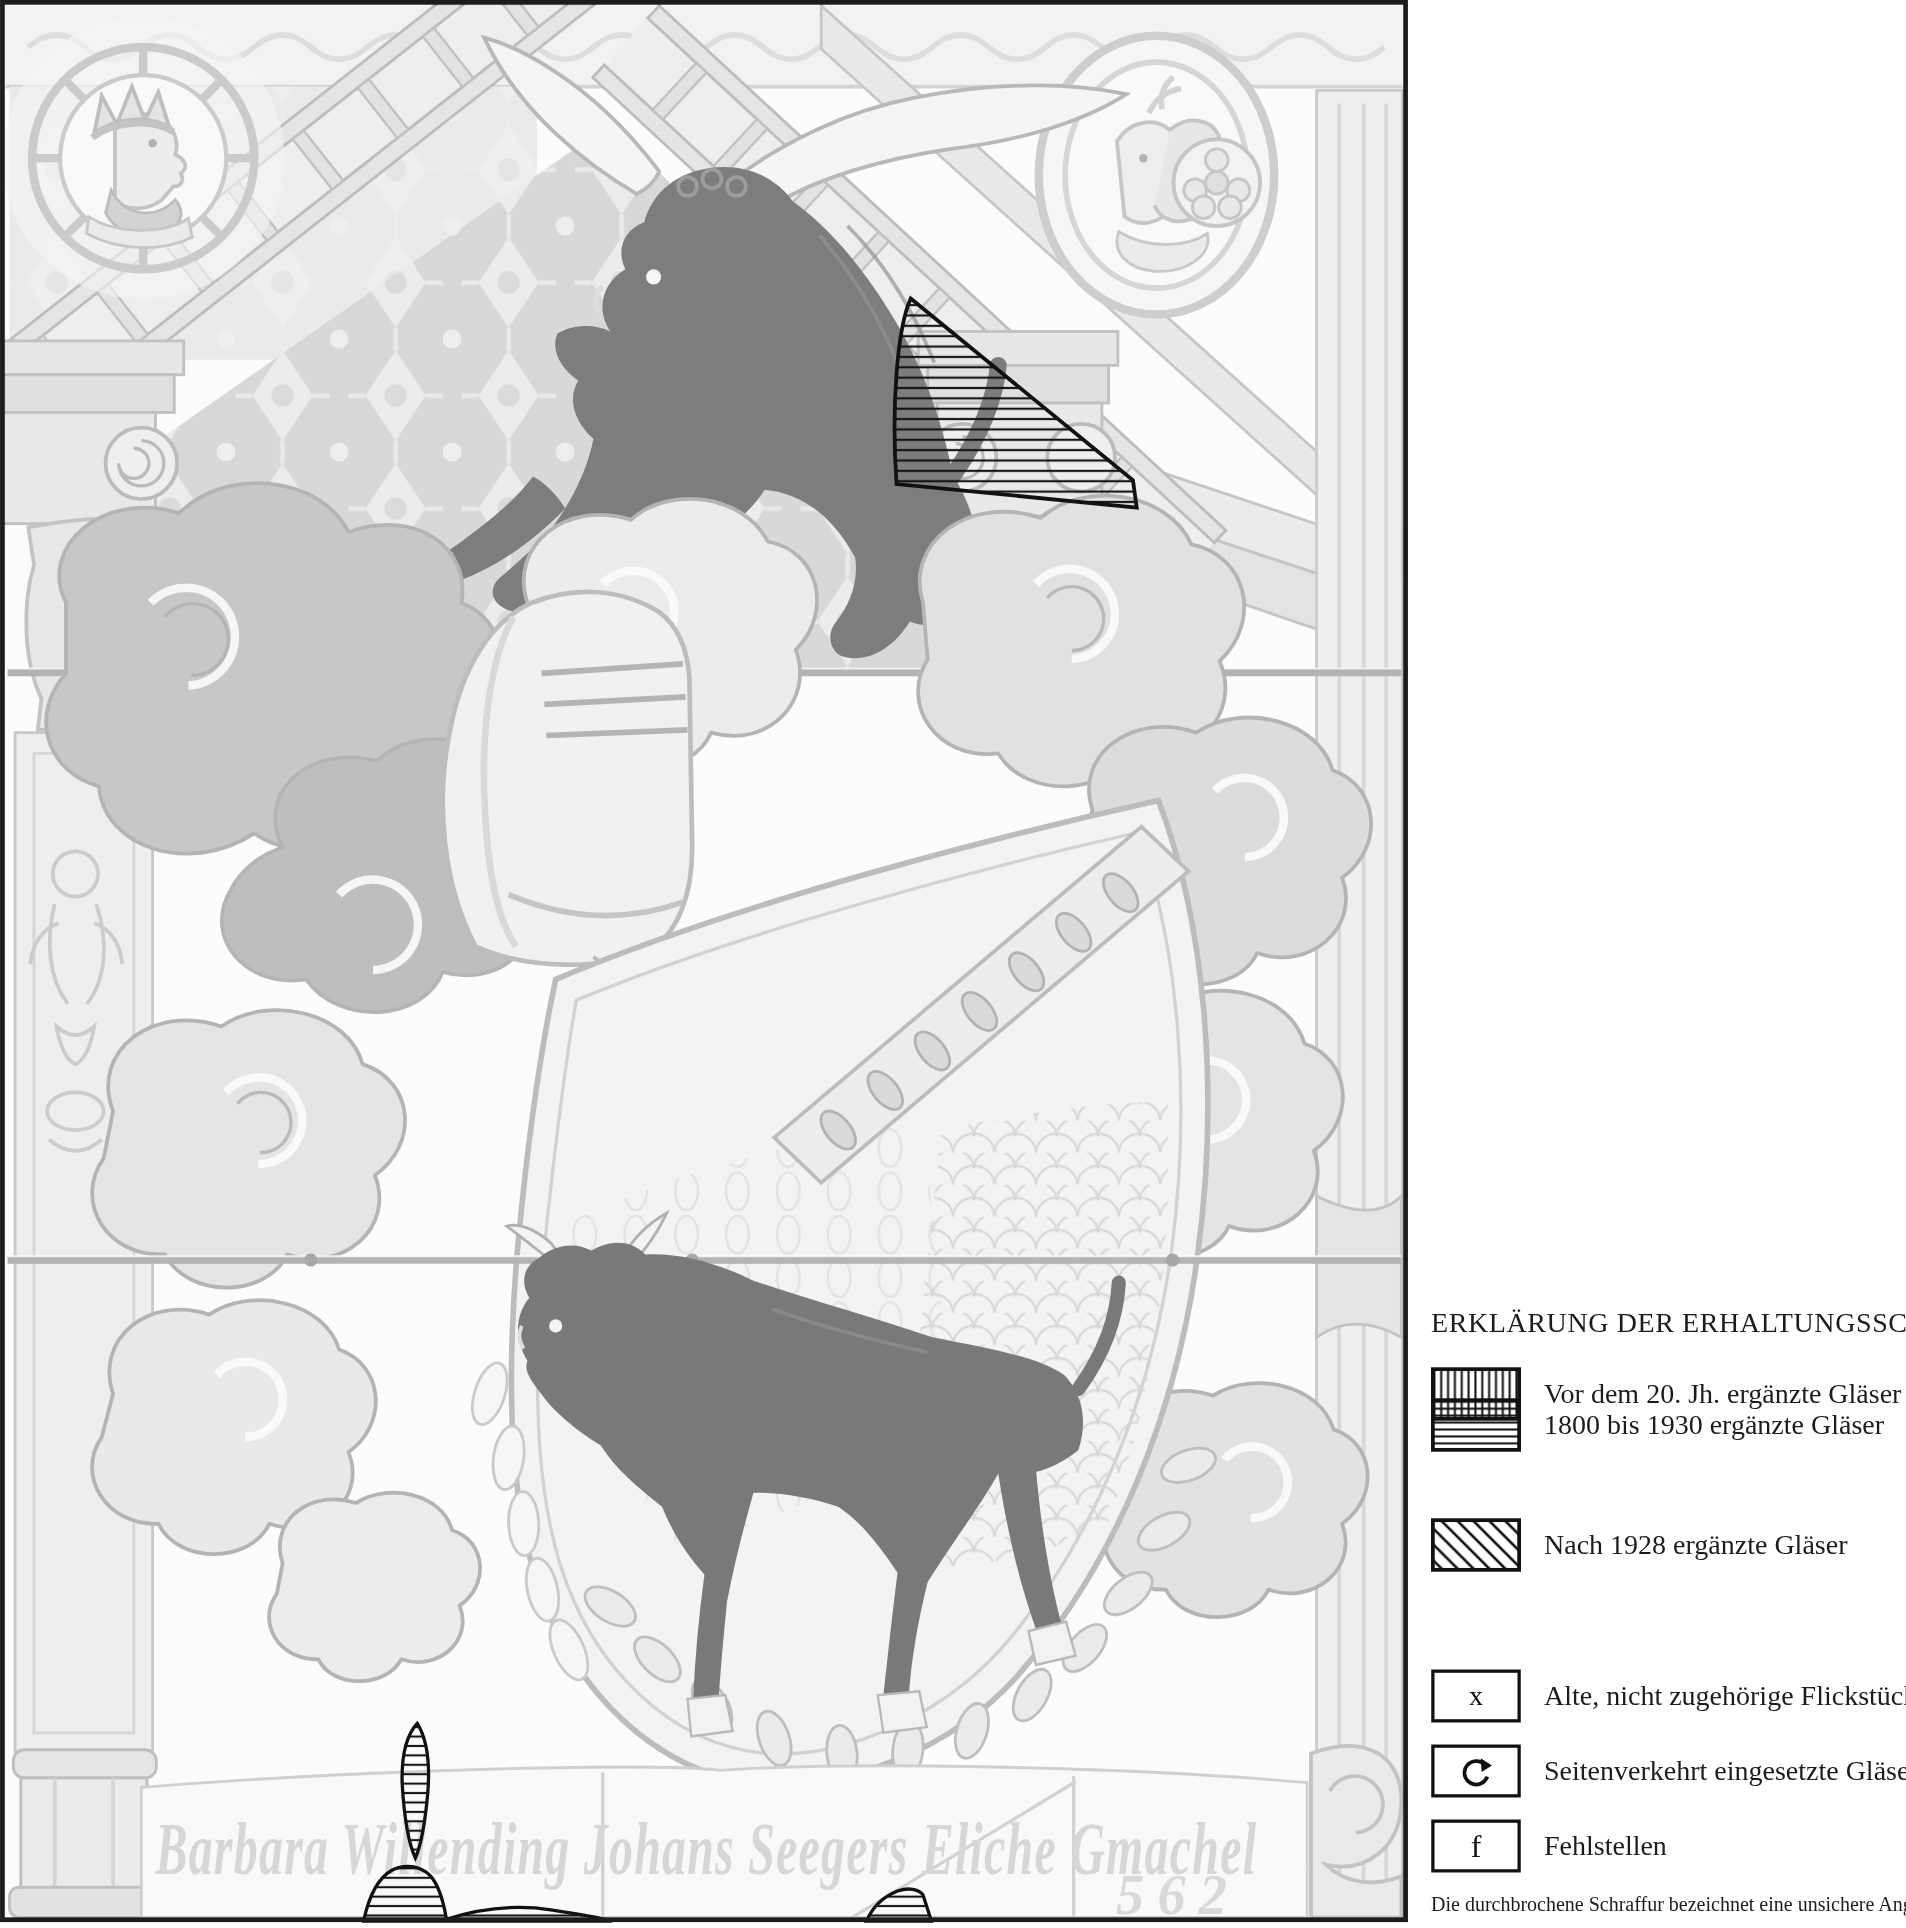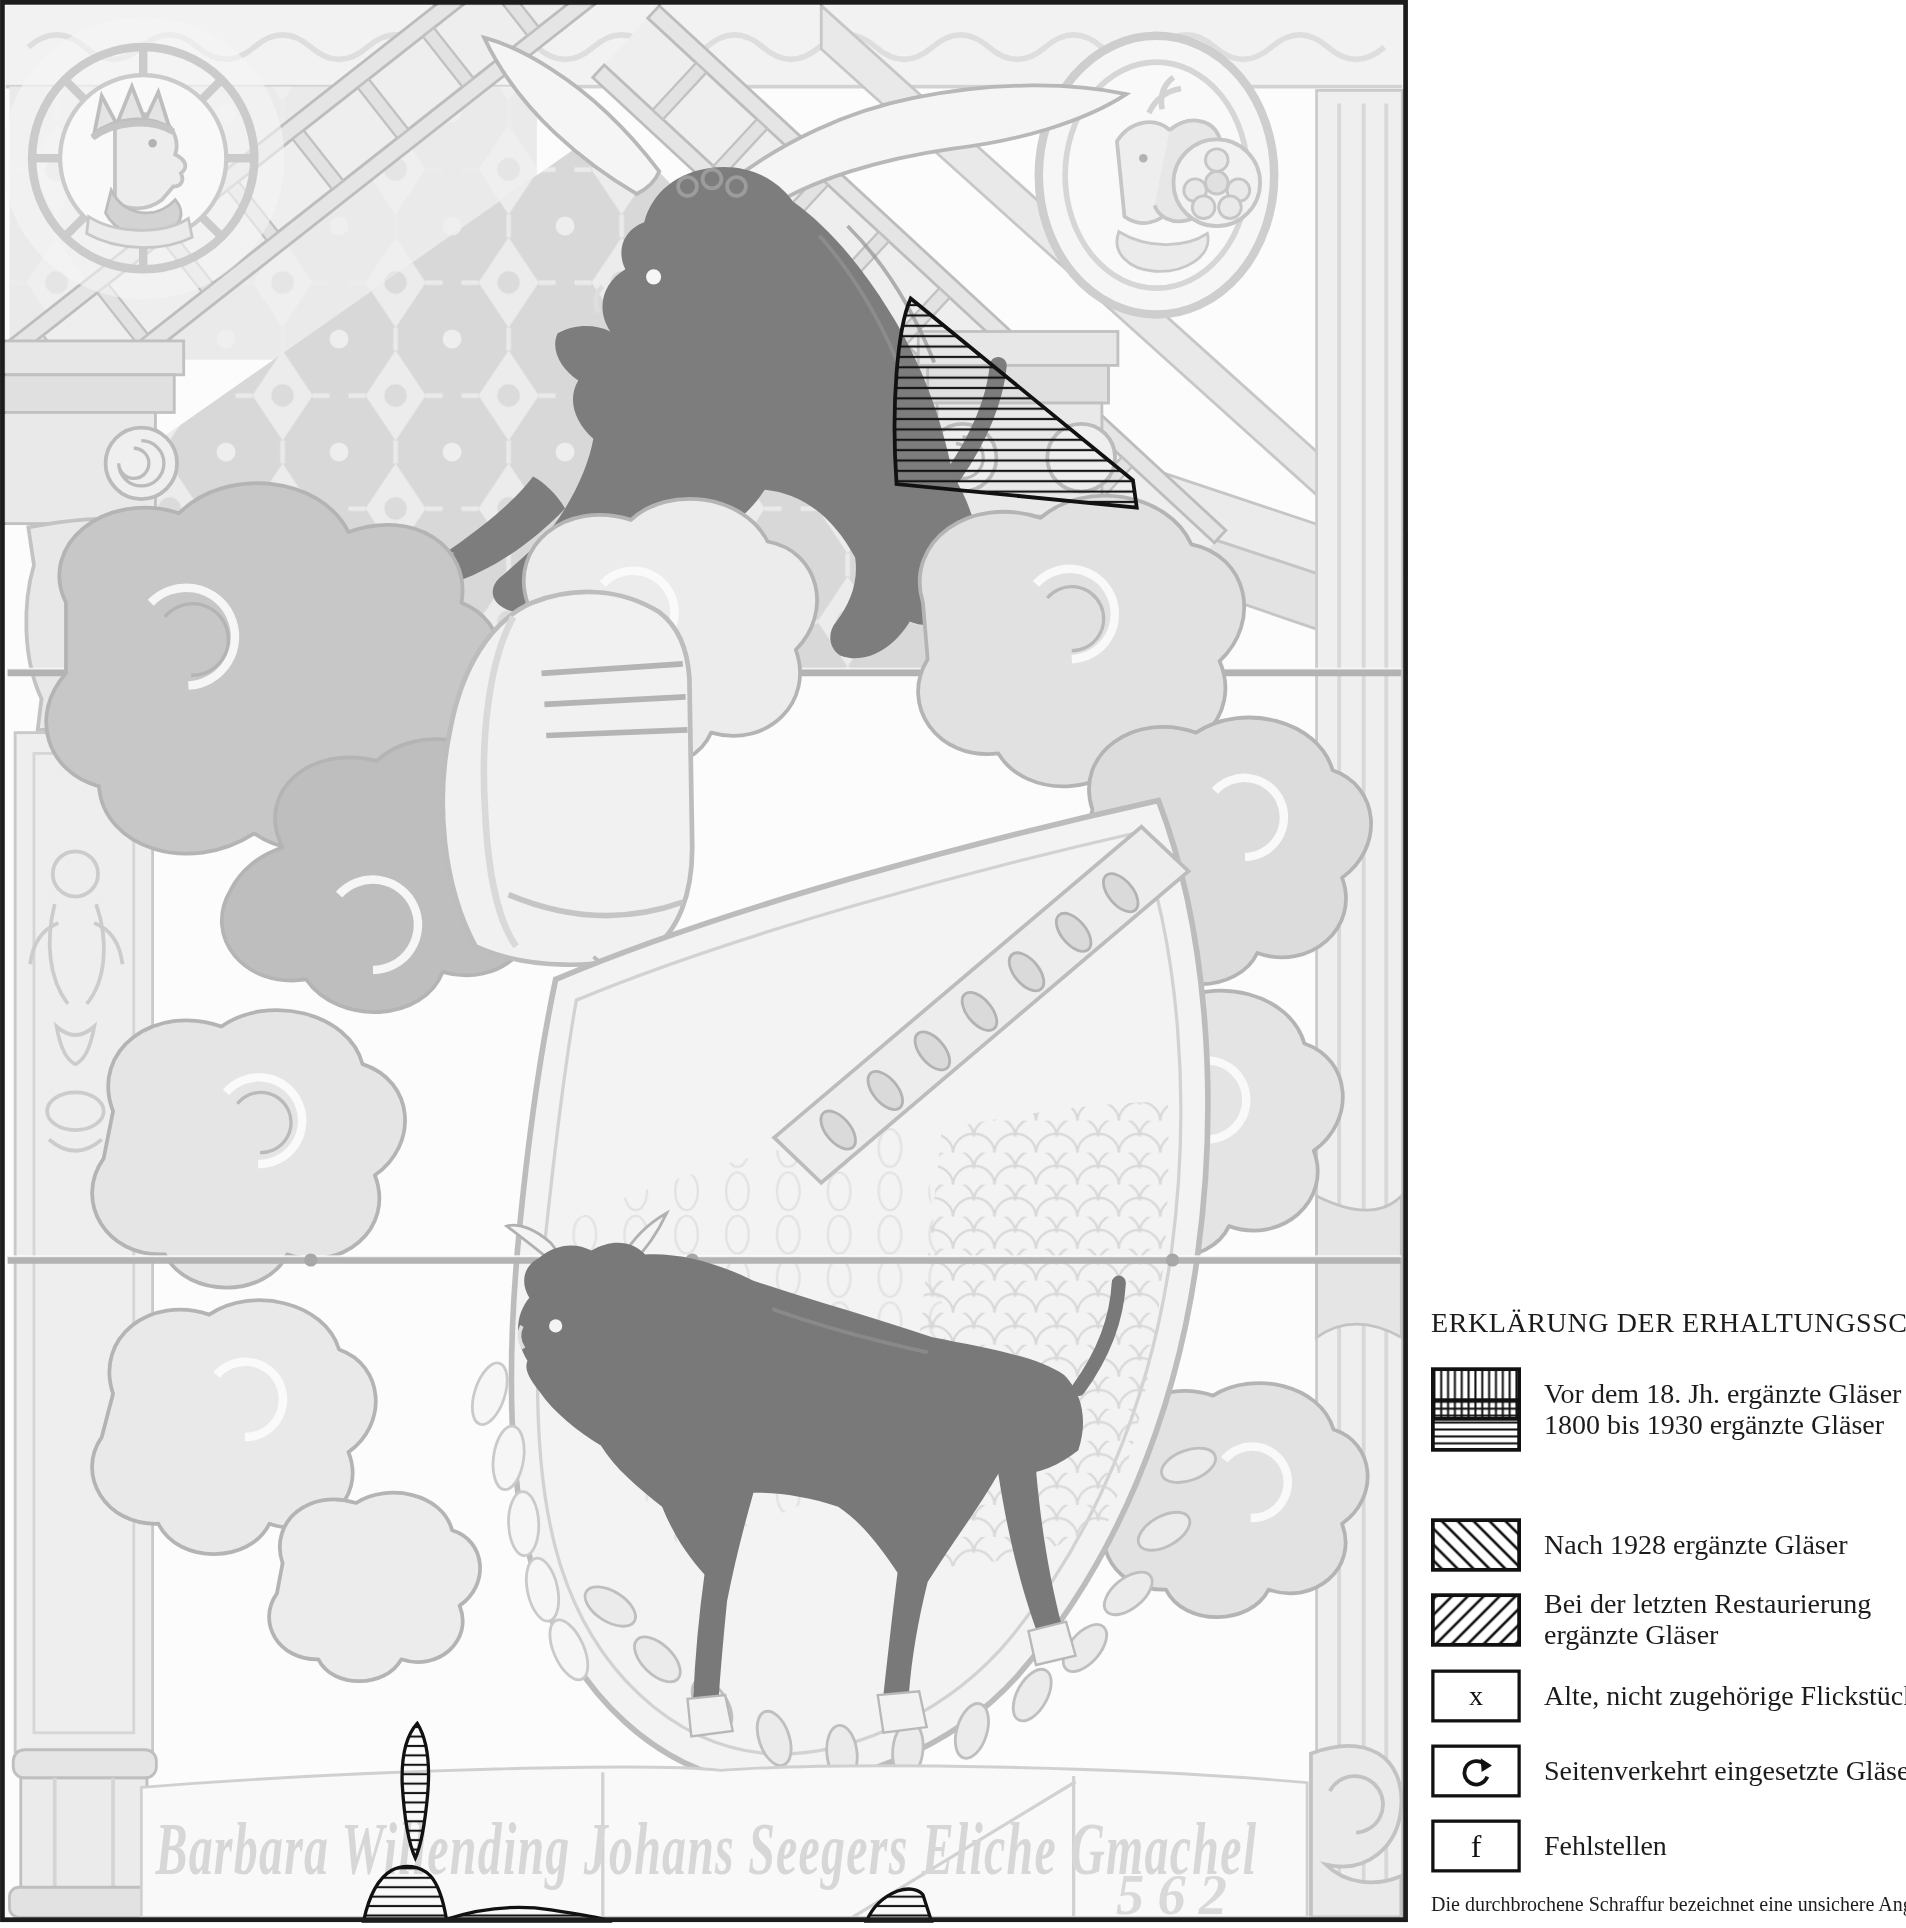--- a/index.html
+++ b/index.html
@@ -398,21 +398,21 @@
 
     <div class="lg-row r1">
       <svg class="lg-sw" viewBox="0 0 96 57">
         <defs>
             <pattern id="lgv" width="7.3" height="8" patternUnits="userSpaceOnUse">
           <line x1="3.6" y1="0" x2="3.6" y2="8" stroke="#111" stroke-width="2.2"></line>
             </pattern>
           </defs>
         <rect x="2" y="2" width="92" height="53" fill="url(#lgv)" stroke="#111" stroke-width="4"></rect>
       </svg>
-      <div class="lg-lb">Vor dem 18. Jh. ergänzte Gläser</div>
+      <div class="lg-lb">Vor dem 20. Jh. ergänzte Gläser</div>
     </div>
 
     <div class="lg-row r2">
       <svg class="lg-sw" viewBox="0 0 96 57">
         <defs>
             <pattern id="lgh" width="8" height="7.4" patternUnits="userSpaceOnUse">
           <line x1="0" y1="3.7" x2="8" y2="3.7" stroke="#111" stroke-width="2.2"></line>
             </pattern>
           </defs>
         <rect x="2" y="2" width="92" height="53" fill="url(#lgh)" stroke="#111" stroke-width="4"></rect>
@@ -425,34 +425,20 @@
         <defs>
             <pattern id="lgb" width="12" height="12" patternUnits="userSpaceOnUse" patternTransform="rotate(45)">
           <line x1="0" y1="6" x2="12" y2="6" stroke="#111" stroke-width="2.8"></line>
             </pattern>
           </defs>
         <rect x="2" y="2" width="92" height="53" fill="url(#lgb)" stroke="#111" stroke-width="4"></rect>
       </svg>
       <div class="lg-lb">Nach 1928 ergänzte Gläser</div>
     </div>
 
-    <div class="lg-row r4">
-      <svg class="lg-sw" viewBox="0 0 96 57">
-        <defs>
-            <pattern id="lgf" width="12" height="12" patternUnits="userSpaceOnUse" patternTransform="rotate(-45)">
-          <line x1="0" y1="6" x2="12" y2="6" stroke="#111" stroke-width="2.8"></line>
-            </pattern>
-          </defs>
-        <rect x="2" y="2" width="92" height="53" fill="url(#lgf)" stroke="#111" stroke-width="4"></rect>
-      </svg>
-      <div class="lg-lb">
-        <span>Bei der letzten Restaurierung</span>
-        <span class="l2">ergänzte Gläser</span>
-      </div>
-    </div>
 
     <div class="lg-row r5">
       <svg class="lg-sw" viewBox="0 0 96 57">
         <rect x="2" y="2" width="92" height="53" fill="#ffffff" stroke="#111" stroke-width="3.5"></rect>
         <text x="48" y="38" text-anchor="middle" font-family="Liberation Serif, serif" font-size="30" fill="#111">x</text>
       </svg>
       <div class="lg-lb">Alte, nicht zugehörige Flickstücke</div>
     </div>
 
     <div class="lg-row r6">

